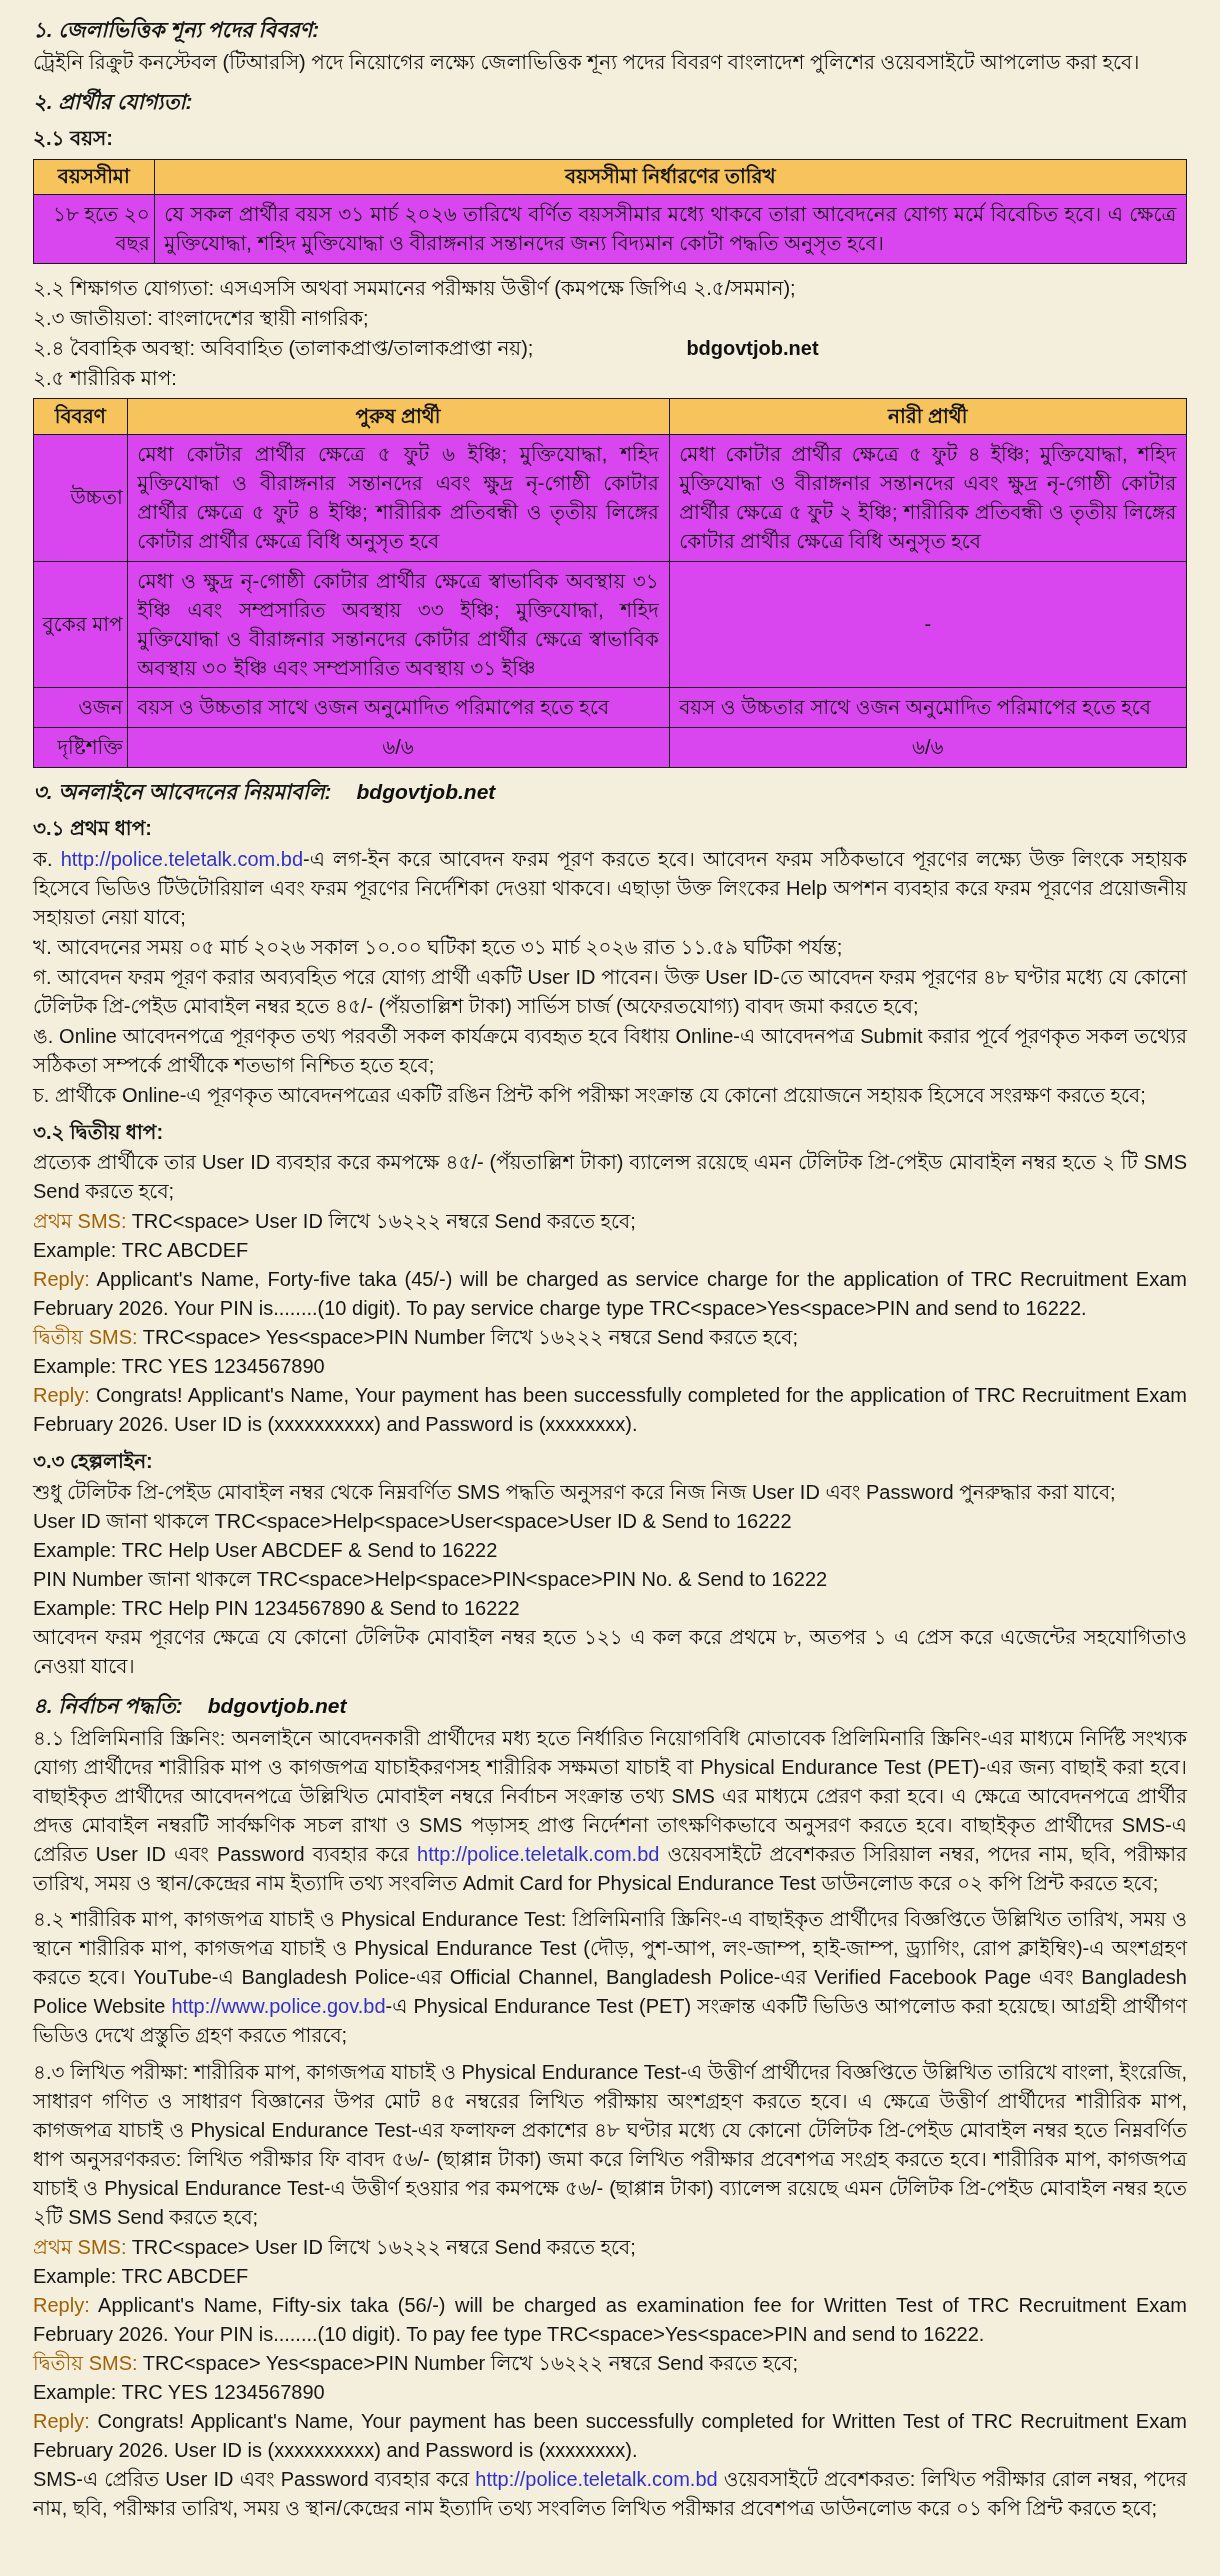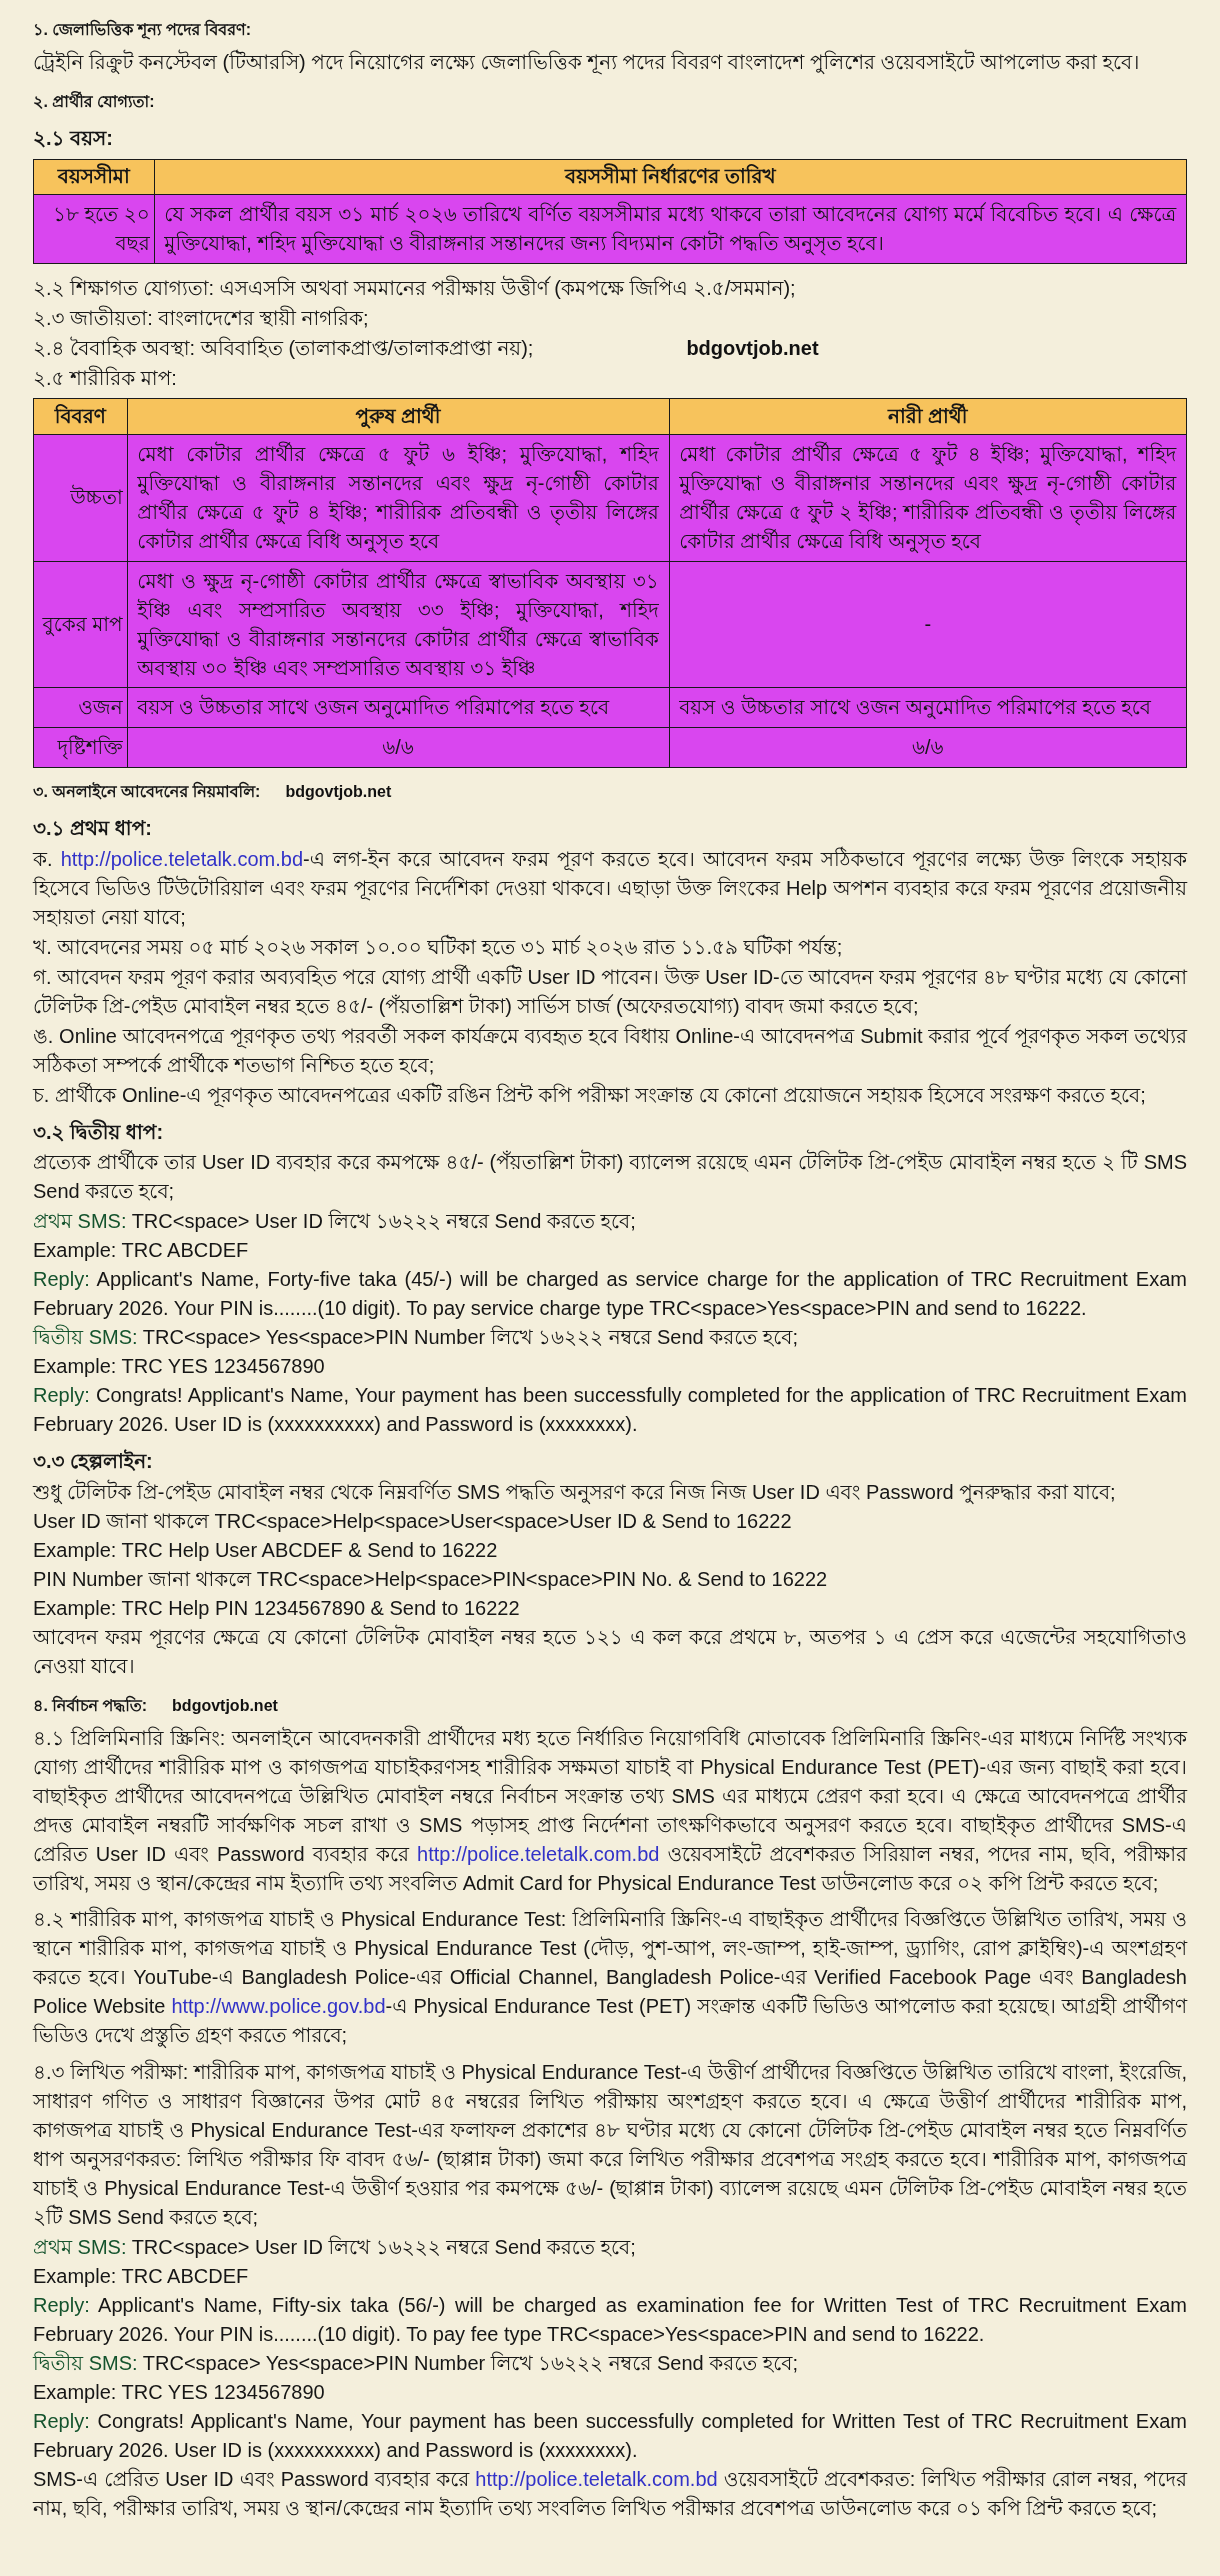--- a/index.html
+++ b/index.html
@@ -3,26 +3,26 @@
 <meta charset="utf-8">
 <style>
   html,body{margin:0;padding:0;background:#f4efdc;}
   .page{
     width:1220px;min-height:2576px;box-sizing:border-box;
     background:#f4efdc;color:#161616;
     font-family:"Liberation Sans","DejaVu Sans",sans-serif;
     padding:5.8px 33px 29px 33px;
     font-size:20px;line-height:29px;
   }
-  .sec-title{font-weight:bold;font-size:16px;margin:9.7px 0 3.9px 0;}
+  .sec-title{font-weight:bold;font-size:21px;margin:9.7px 0 3.9px 0;font-style:italic;}
   .sub-title{font-weight:bold;font-size:20px;margin:7.7px 0 1.9px 0;}
   .para{text-align:justify;margin:1px 0;}
   .tight{margin:0;}
   .link{color:#3232c8;text-decoration:none;cursor:pointer;}
-  .green{color:#14532d;}
+  .green{color:#a16207;}
   .wm{font-weight:bold;color:#111;}
   .wm-24{margin-left:153px;}
   .wm-inline{margin-left:25px;}
   table{border-collapse:collapse;width:100%;background:#d946ef;margin:5.8px 0 9.7px 0;}
   th,td{border:1.9px solid #1a1a1a;vertical-align:middle;}
   th{background:#f7c35c;font-weight:bold;text-align:center;padding:2.9px 5.8px;font-size:20px;}
   td{padding:4.8px 9.7px;text-align:justify;}
   td.cell-label{text-align:right;padding:4.8px 3.9px;}
   td.cell-center{text-align:center;}
   .age-col{width:108px;}

